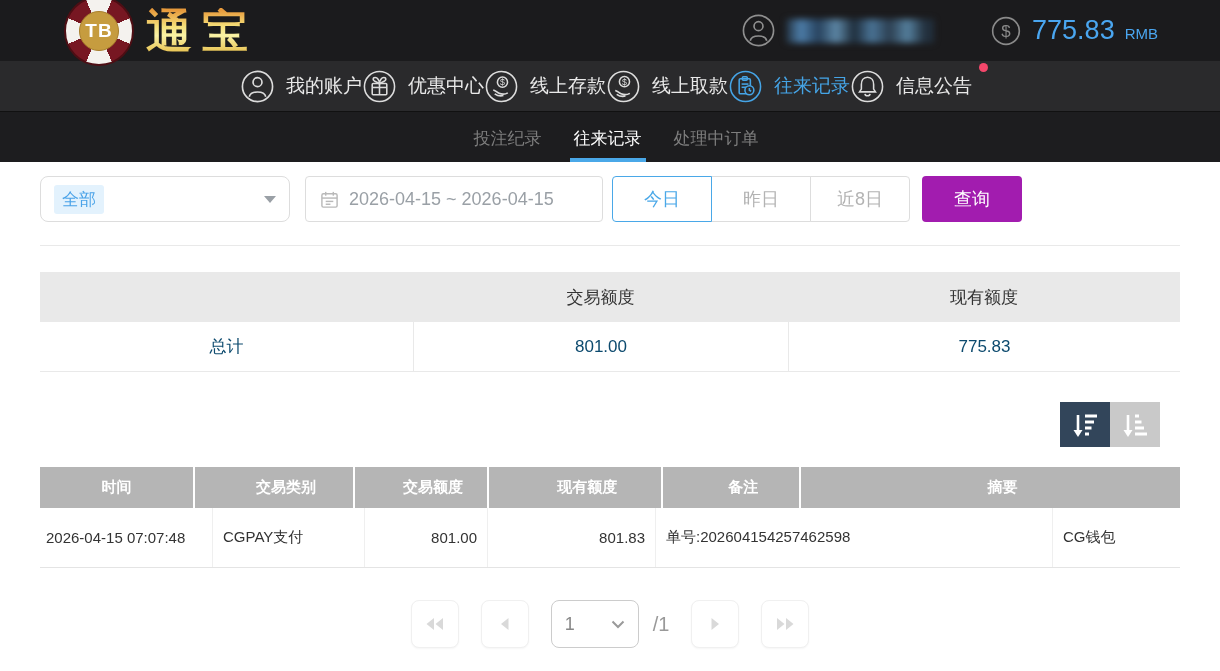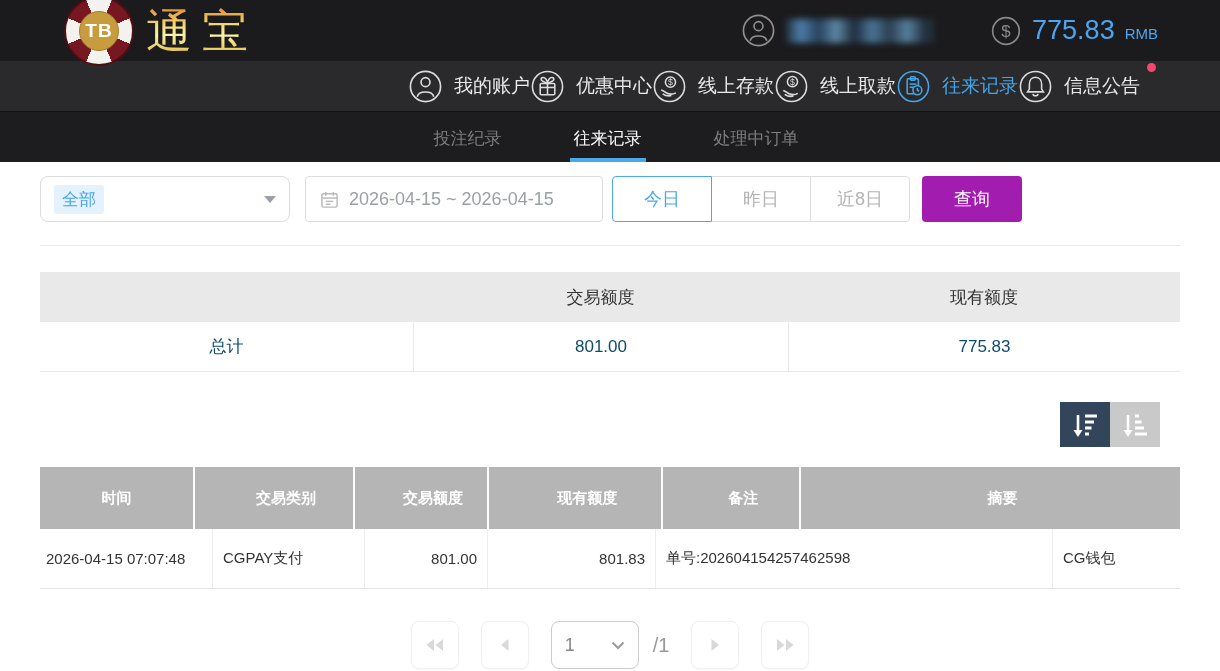--- a/index.html
+++ b/index.html
@@ -7,43 +7,43 @@
   .page { width:1220px; height:671px; position:relative; background:#fff; }
 
   
   .topbar { height:61px; background:#1b1b1d; display:flex; align-items:center; padding:0 62px 0 64px; }
   .logo-group { display:flex; align-items:center; gap:12px; cursor:pointer; }
   .chip { width:70px; height:70px; border-radius:50%; flex:0 0 auto; position:relative;
     background:conic-gradient(#f4f2ee 0 22.5deg,#771722 22.5deg 67.5deg,#f4f2ee 67.5deg 112.5deg,#771722 112.5deg 157.5deg,#f4f2ee 157.5deg 202.5deg,#771722 202.5deg 247.5deg,#f4f2ee 247.5deg 292.5deg,#771722 292.5deg 337.5deg,#f4f2ee 337.5deg 360deg);
     border:2px solid #4d0e14; }
   .chip-center { position:absolute; inset:13px; border-radius:50%; background:#c69c3f; border:1px solid #a87f2c;
     display:flex; align-items:center; justify-content:center; color:#fff; font-weight:bold; font-size:19px; letter-spacing:1px; }
-  .brand-text { font-size:46px; font-weight:normal; letter-spacing:10px; color:#f2cf6b; line-height:1; }
+  .brand-text { font-size:46px; font-weight:bold; letter-spacing:10px; color:#f2cf6b; line-height:1; }
   @supports (-webkit-background-clip:text) {
     .brand-text { background:linear-gradient(180deg,#e79a3c 5%,#f6e07a 40%,#faf3a6 60%,#e8c455 95%);
       -webkit-background-clip:text; background-clip:text; color:transparent; }
   }
   .top-right { margin-left:auto; display:flex; align-items:center; gap:56px; }
   .user-chip { display:flex; align-items:center; gap:10px; cursor:pointer; }
   .blur-name { width:148px; height:24px; border-radius:2px;
     background:linear-gradient(90deg,#23313f 0%,#4d7eaa 10%,#27415c 22%,#5d87a6 34%,#1e2c3a 46%,#4a7496 58%,#2c3e50 70%,#55809e 82%,#222f3c 94%);
     filter:blur(3px); }
   .balance-group { display:flex; align-items:baseline; gap:10px; }
   .balance-amount { color:#4aa6f0; font-size:27px; }
   .balance-currency { color:#4aa6f0; font-size:15px; }
 
   
-  .mainnav { height:51px; background:#2a2a2c; display:flex; align-items:center; justify-content:flex-end; padding:0 80px 0 72px; border-bottom:1px solid #111; }
+  .mainnav { height:51px; background:#2a2a2c; display:flex; align-items:center; justify-content:center; padding:0 80px 0 72px; border-bottom:1px solid #111; }
   .nav-item { display:flex; align-items:center; gap:11px; color:#e9e9e9; font-size:19px; cursor:pointer; position:relative; }
   .nav-item.active { color:#45a4e6; }
   .nav-icon { width:35px; height:35px; display:block; }
   .notif-dot { position:absolute; right:-16px; top:-6px; width:9px; height:9px; border-radius:50%; background:#f4476b; }
 
   
-  .subnav { height:50px; background:#1d1d1f; display:flex; justify-content:center; gap:68px;padding-left:12px; }
+  .subnav { height:50px; background:#1d1d1f; display:flex; justify-content:center; gap:28px;padding-left:12px; }
   .subtab { color:#7e7e7e; font-size:17px; padding:15px 2px 0 2px; position:relative; cursor:pointer; }
   .subtab.active { color:#fff; }
   .subtab.active::after { content:""; position:absolute; left:-2px; right:-2px; bottom:0; height:4px; background:#4aa8e8; }
 
   
   .content { padding:0 40px; }
   .filter-row { margin-top:14px; display:flex; align-items:center; height:46px; }
   .select-box { width:250px; height:46px; border:1px solid #ddd; border-radius:8px; display:flex; align-items:center; justify-content:space-between; padding:0 13px; cursor:pointer; background:#fff; }
   .type-chip { background:#e3f2fd; color:#4aa3e8; font-size:17px; padding:3px 8px; border-radius:3px; }
   .caret-down { width:0; height:0; border-left:6px solid transparent; border-right:6px solid transparent; border-top:7px solid #9aa0a6; }
@@ -67,21 +67,21 @@
   .summary-row .sc2, .summary-row .sc3 { border-left:1px solid #e9e9e9; height:100%; line-height:50px; }
 
   
   .sort-row { margin-top:30px; display:flex; justify-content:flex-end; padding-right:20px; }
   .sort-btn { width:50px; height:45px; display:flex; align-items:center; justify-content:center; cursor:pointer; }
   .sort-desc { background:#32455a; }
   .sort-asc { background:#c9c9c9; }
 
   
   .records-table { margin-top:20px; }
-  .rec-head { display:flex; height:62px; background:#b5b5b5;gap:24px; }
+  .rec-head { display:flex; height:41px; background:#b5b5b5;gap:24px; }
   .rec-head .cell { display:flex; align-items:center; justify-content:center; color:#fff; font-size:15px; font-weight:bold; border-right:2px solid #fff; }
   .rec-head .cell:last-child { border-right:none; }
   .rec-row { display:flex; height:60px; background:#fff; border-bottom:1px solid #e4e4e4; }
   .rec-row .cell { display:flex; align-items:center; color:#333; font-size:15px; border-right:1px solid #efefef; padding:12px 10px; }
   .rec-row .cell:last-child { border-right:none; }
   .w-time { width:173px; } .w-type { width:152px; } .w-amt { width:123px; } .w-bal { width:168px; } .w-sum { width:397px; } .w-rem { width:127px; }
   .al-right { justify-content:flex-end; }
   .rec-row .w-time { padding:0 6px; }
 
   

